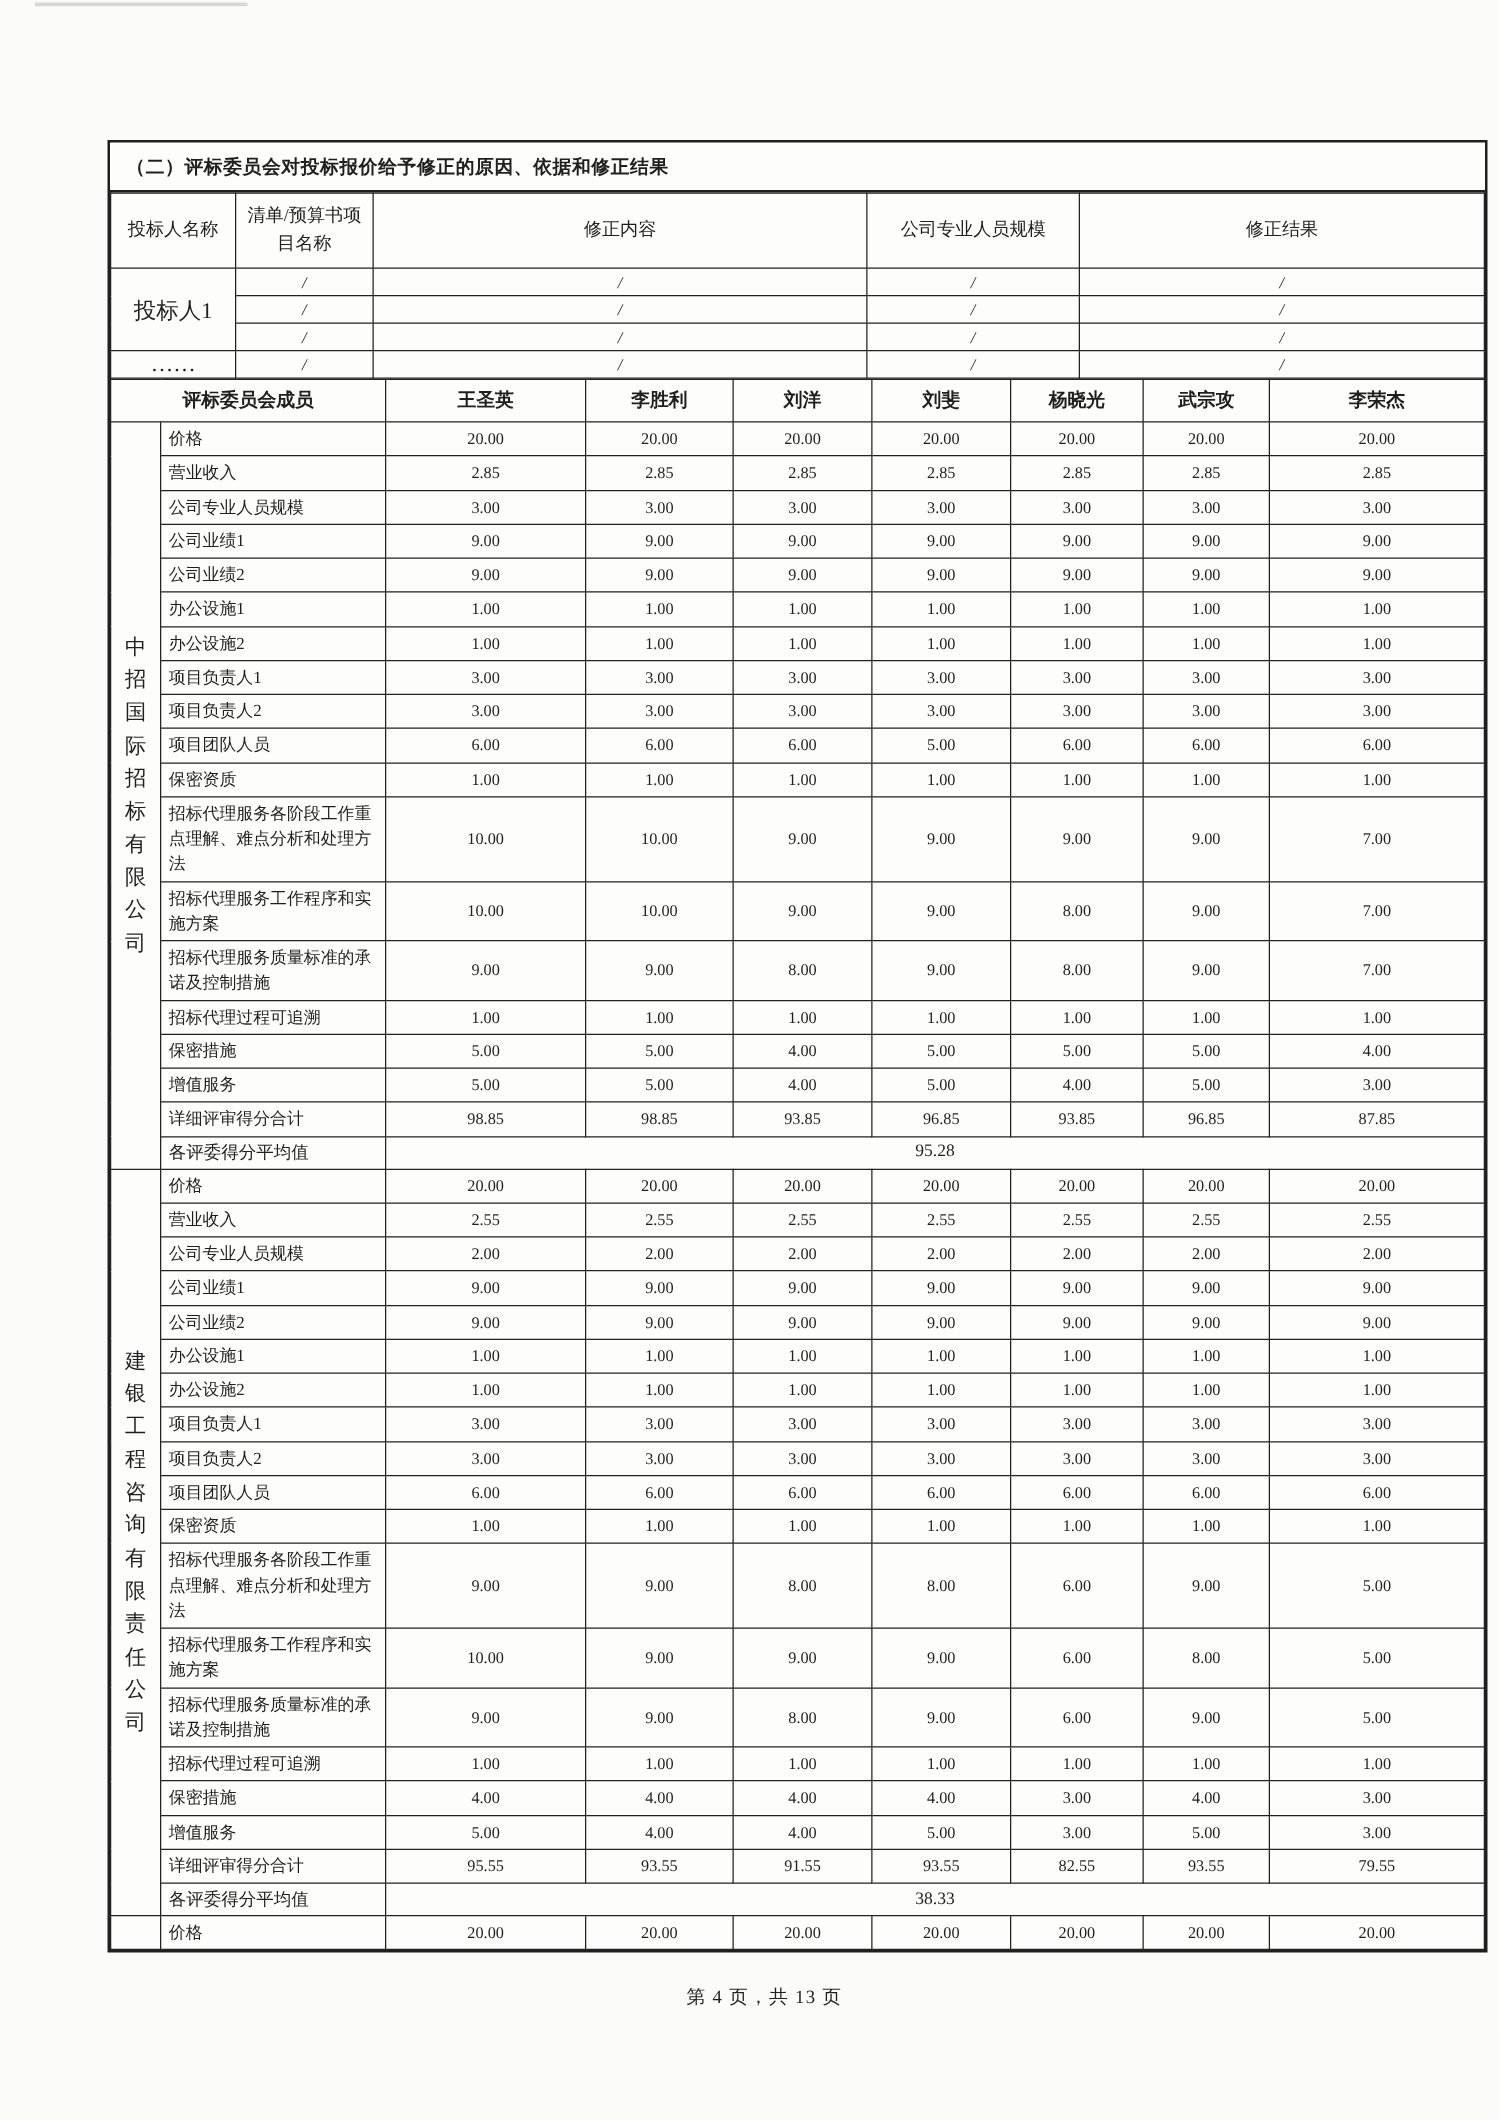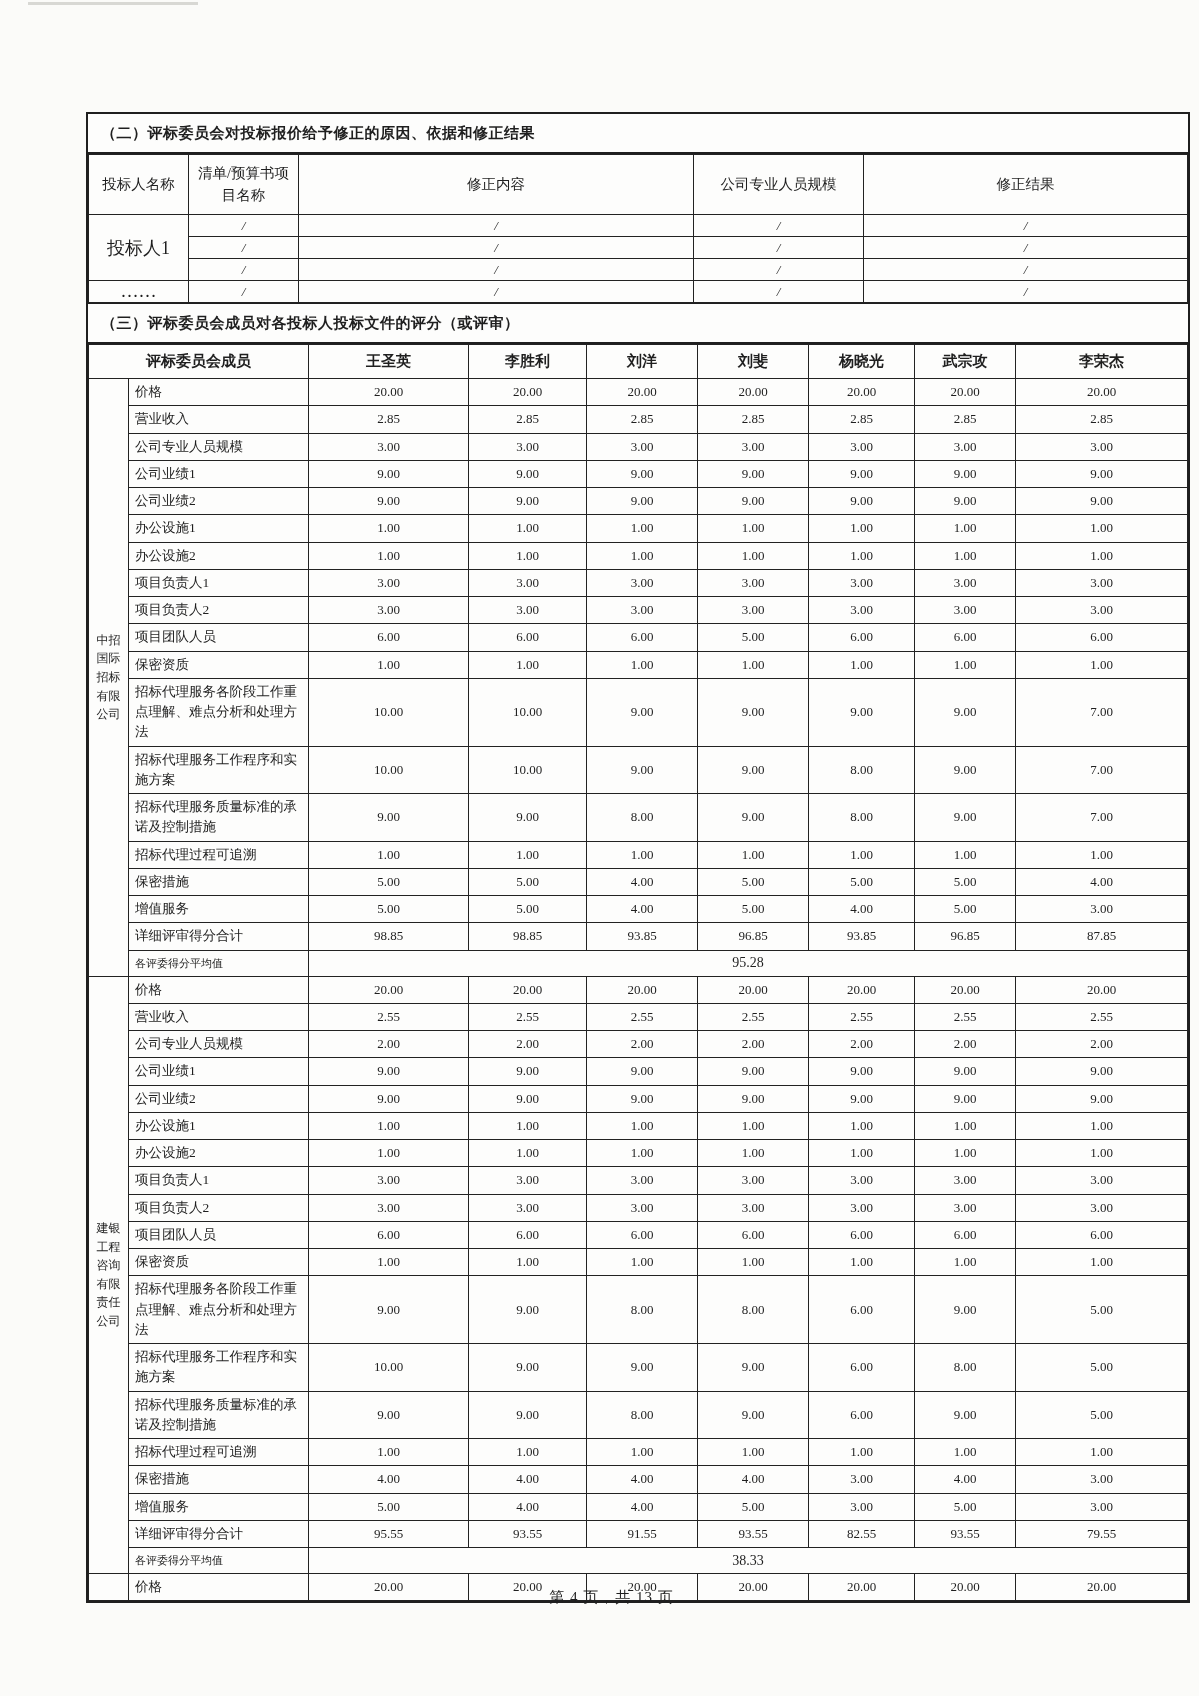--- a/index.html
+++ b/index.html
@@ -34,23 +34,23 @@
                    text-align: center; line-height: 1.5; padding: 2px 4px; }
   .corr-table td { height: 22px; text-align: center; font-size: 14px; }
   .corr-table .bidder { font-size: 18px; }
   .corr-table .slash { font-style: italic; font-size: 13px; }
 
   
   .score-table th { height: 34px; font-size: 15px; font-weight: bold; text-align: center; }
   .score-table td.val { height: 25px; text-align: center; font-size: 13px; }
   .score-table td.crit { text-align: left; font-size: 13.5px; line-height: 1.5;
                          padding: 3px 4px 3px 6px; }
-  .score-table td.company { text-align: center; font-size: 12px; line-height: 1.55;
+  .score-table td.company { text-align: center; font-size: 17px; line-height: 1.55;
                             padding: 1px 5px; word-break: break-all; }
-  .score-table td.avg-label { text-align: left; font-size: 11px; padding: 3px 4px 3px 6px; height: 26px; }
+  .score-table td.avg-label { text-align: left; font-size: 14px; padding: 3px 4px 3px 6px; height: 26px; }
   .score-table td.avg-value { text-align: center; font-size: 14px; margin-left: 38px; }
 
   .footer { position: absolute; left: 12px; top: 1588px; width: 1199px;
             text-align: center; font-size: 15px; letter-spacing: 1px; }
 </style>
 </head>
 <body>
 
 <div class="page">
 
@@ -101,21 +101,20 @@
           <tr>
             <td class="bidder" rowspan="1">……</td>
             <td class="slash">/</td>
             <td class="slash">/</td>
             <td class="slash">/</td>
             <td class="slash">/</td>
           </tr>
         </tbody>
     </table>
 
-    <div class="section-title mid">（三）评标委员会成员对各投标人投标文件的评分（或评审）</div>
 
     <table class="score-table">
       <colgroup>
         <col style="width:40px">
           <col style="width:180px">
           <col style="width:160px">
         <col style="width:118px">
           <col style="width:111px">
           <col style="width:111px">
         <col style="width:106px">

